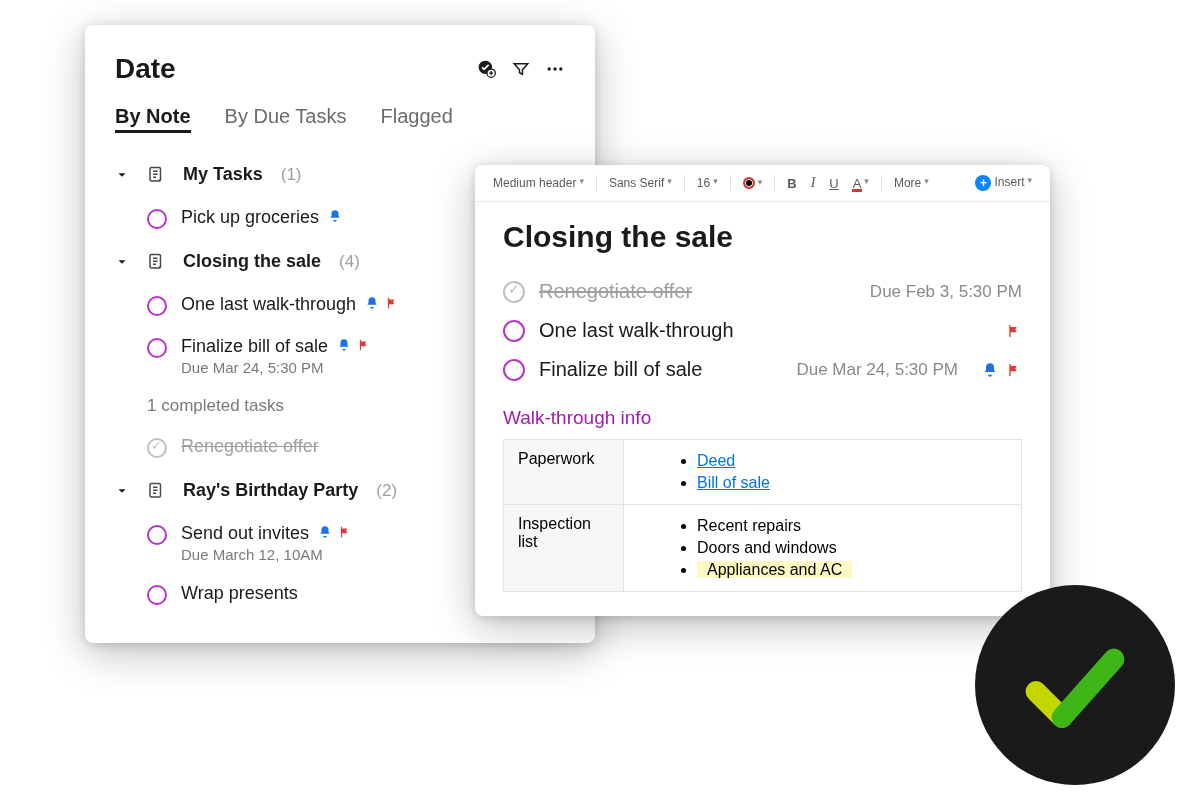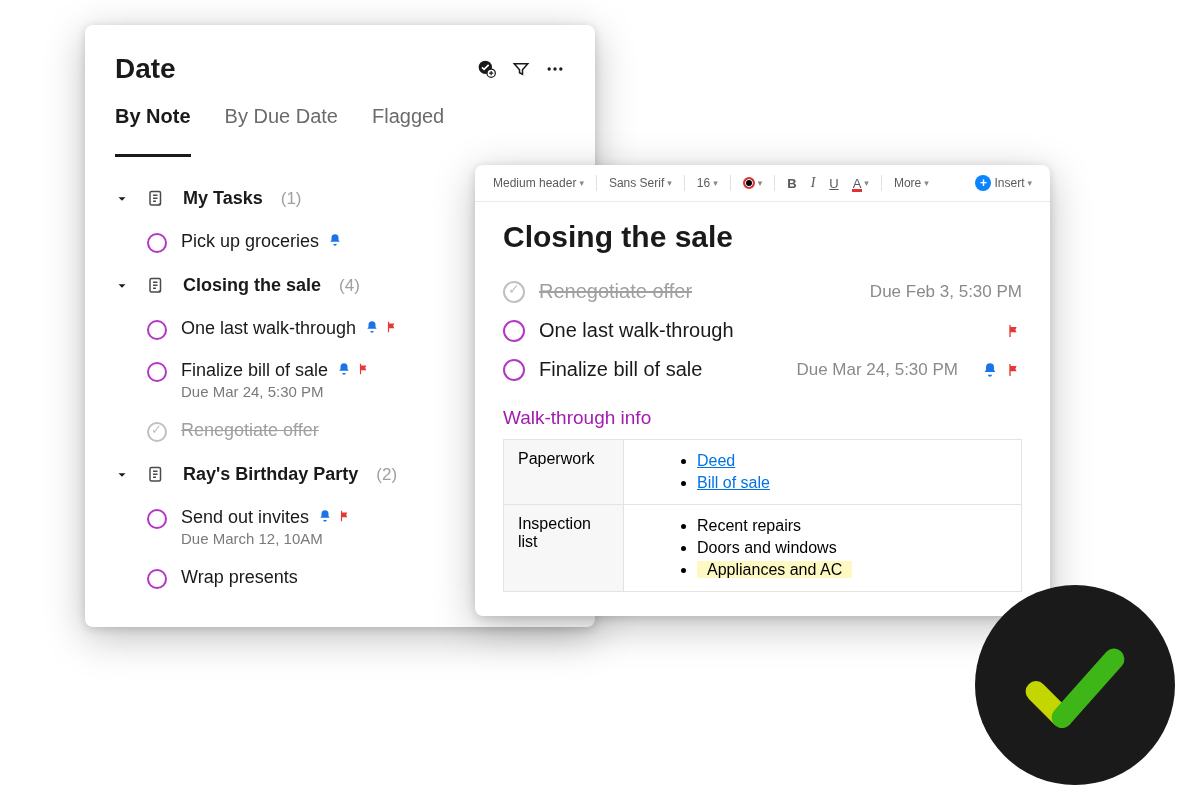--- a/index.html
+++ b/index.html
@@ -40,21 +40,21 @@
   .hicon { width: 20px; height: 20px; display: inline-flex; align-items: center; justify-content: center; cursor: pointer; }
   .tabs {
     display: flex;
     gap: 34px;
     padding: 0 30px;
     border-bottom: 1px solid transparent;
   }
   .tab {
     font-size: 20px;
     color: #6b6b6b;
-    padding-bottom: 26px;
+    padding-bottom: 2px;
     cursor: pointer;
     font-weight: 400;
   }
   .tab.active {
     color: #1a1a1a;
     font-weight: 600;
     border-bottom: 3px solid #1a1a1a;
   }
   .tasks-body { padding-top: 18px; }
   .group-row {
@@ -112,21 +112,21 @@
   }
   .toolbar {
     display: flex;
     align-items: center;
     padding: 8px 14px;
     border-bottom: 1px solid #eaeaea;
     gap: 6px;
     font-size: 12px;
     color: #5a5a5a;
   }
-  .tb-item { display: inline-flex; align-items: center; gap: 3px; cursor: pointer; padding: 2px 4px; }
+  .tb-item { display: inline-flex; align-items: flex-start; gap: 3px; cursor: pointer; padding: 2px 4px; }
   .tb-sep { width: 1px; height: 16px; background: #e0e0e0; margin: 0 2px; }
   .tb-chev { font-size: 9px; color: #888; }
   .tb-colordot { width: 12px; height: 12px; border-radius: 50%; background: #000; border: 2px solid #d33; box-shadow: 0 0 0 1px #fff inset; }
   .tb-bold { font-weight: 700; font-size: 13px; }
   .tb-italic { font-style: italic; font-family: serif; font-size: 14px; }
   .tb-under { text-decoration: underline; font-size: 13px; }
   .tb-hl { font-size: 13px; position: relative; }
   .tb-hl::after { content:""; position:absolute; left:-1px; right:-1px; bottom:-1px; height:3px; background:#d33; }
   .tb-right { margin-left: auto; display: flex; align-items: center; gap: 6px; }
   .tb-insert-plus { width: 16px; height: 16px; border-radius: 50%; background: #0a84ff; color: #fff; display: inline-flex; align-items: center; justify-content: center; font-size: 12px; font-weight: 700; }
@@ -196,21 +196,21 @@
             <circle cx="5" cy="12" r="2" fill="#1a1a1a"></circle>
             <circle cx="12" cy="12" r="2" fill="#1a1a1a"></circle>
             <circle cx="19" cy="12" r="2" fill="#1a1a1a"></circle>
           </svg>
       </span>
     </div>
   </div>
 
   <div class="tabs">
     <div class="tab active">By Note</div>
-    <div class="tab">By Due Date</div>
+    <div class="tab">By Due Tasks</div>
     <div class="tab">Flagged</div>
   </div>
 
   <div class="tasks-body">
 
     <div class="group-row">
       <svg class="chev" viewBox="0 0 24 24">
           <path d="M6 9l6 6 6-6" fill="#1a1a1a"></path>
         </svg>
       <svg class="note-icon" viewBox="0 0 24 24">
@@ -267,20 +267,21 @@
           <svg class="bell-icon" viewBox="0 0 24 24">
               <path fill="currentColor" d="M12 2a6 6 0 00-6 6v4l-2 3h16l-2-3V8a6 6 0 00-6-6zm0 20a3 3 0 003-3H9a3 3 0 003 3z"></path>
             </svg>
           <svg class="flag-icon" viewBox="0 0 24 24">
               <path fill="currentColor" d="M5 3v18h2v-7h9l-2-4 2-4H7V3z"></path>
             </svg>
         </span>
         <div class="task-meta">Due Mar 24, 5:30 PM</div>
       </div>
     </div>
+    <div class="completed-row">1 completed tasks</div>
     <div class="task-row">
       <div class="task-checkbox done"></div>
       <div>
         <span class="task-text done">Renegotiate offer</span>
       </div>
     </div>
 
     <div class="group-row">
       <svg class="chev" viewBox="0 0 24 24">
           <path d="M6 9l6 6 6-6" fill="#1a1a1a"></path>

